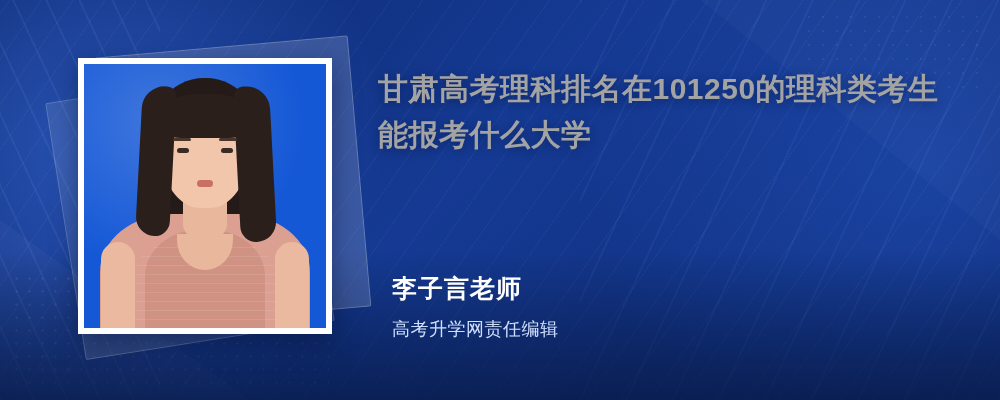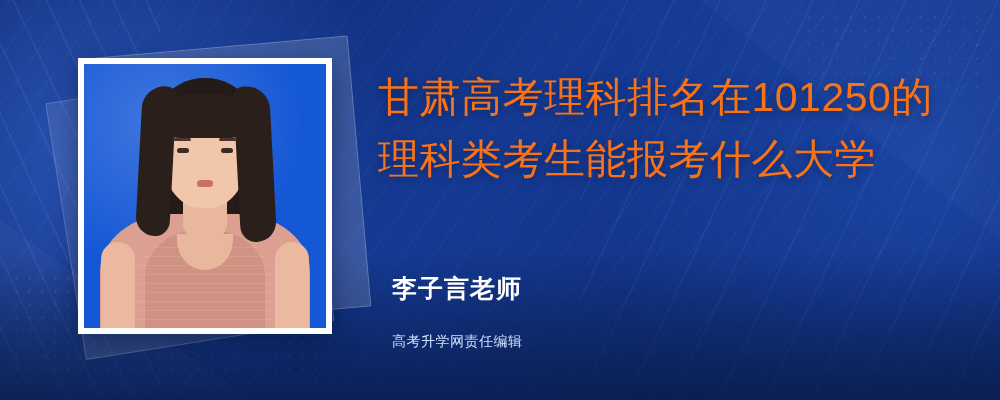--- a/index.html
+++ b/index.html
@@ -325,44 +325,44 @@
   }
 
   
   .text-block {
     position: absolute;
     left: 378px;
     top: 66px;
     width: 580px;
   }
   .headline {
-    color: #f97316;
-    font-size: 41px;
-    font-weight: normal;
+    color: #a3a3a3;
+    font-size: 30px;
+    font-weight: bold;
     line-height: 1.52;
     letter-spacing: 0.5px;
     text-shadow: 0 2px 10px rgba(3,16,52,0.45);
   }
   .byline {
     position: absolute;
     left: 392px;
     top: 272px;
     width: 560px;
     font-family: Liberation Mono, monospace;
   }
   .author {
     color: #ffffff;
     font-size: 25px;
     font-weight: bold;
     letter-spacing: 1px;
   }
   .role {
-    margin-top: 28px;
+    margin-top: 12px;
     color: #cfe0ff;
-    font-size: 14px;
+    font-size: 18px;
     letter-spacing: 0.5px;
   }
 </style>
 </head>
 <body>
 
 <div class="banner">
 
   <div class="bg-base"></div>
   <div class="bg-glow-left"></div>

